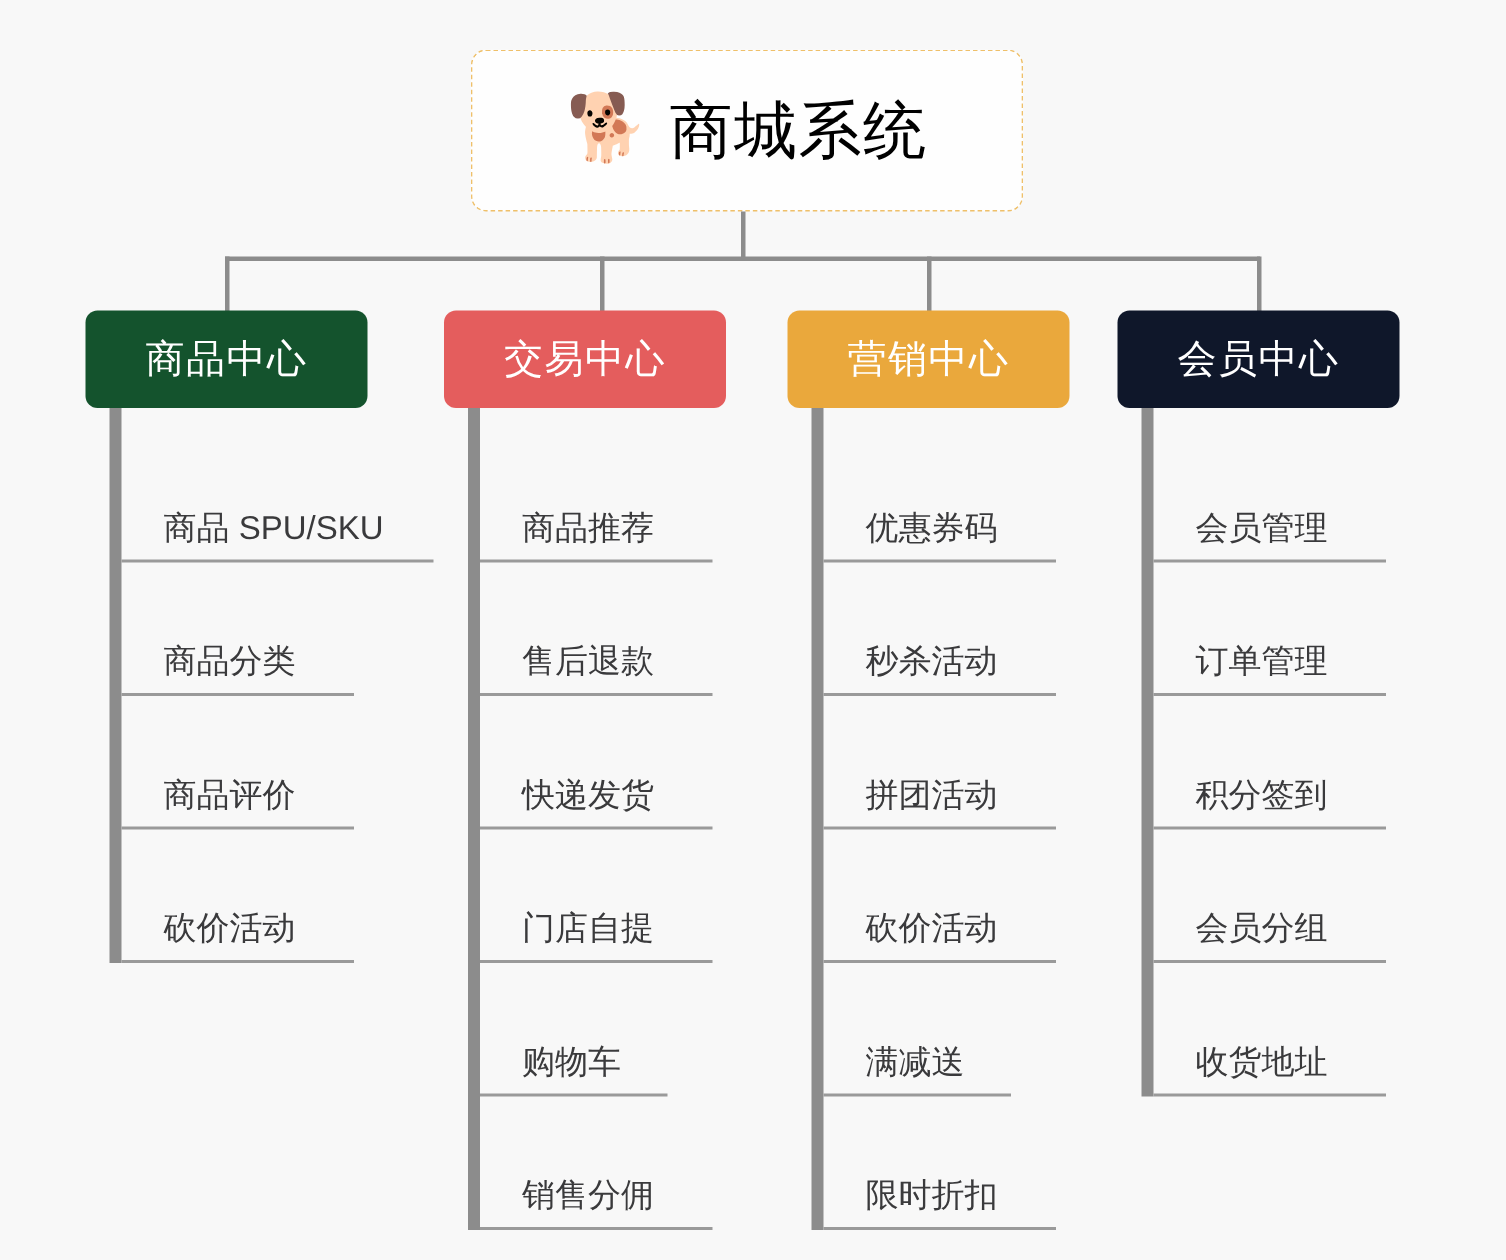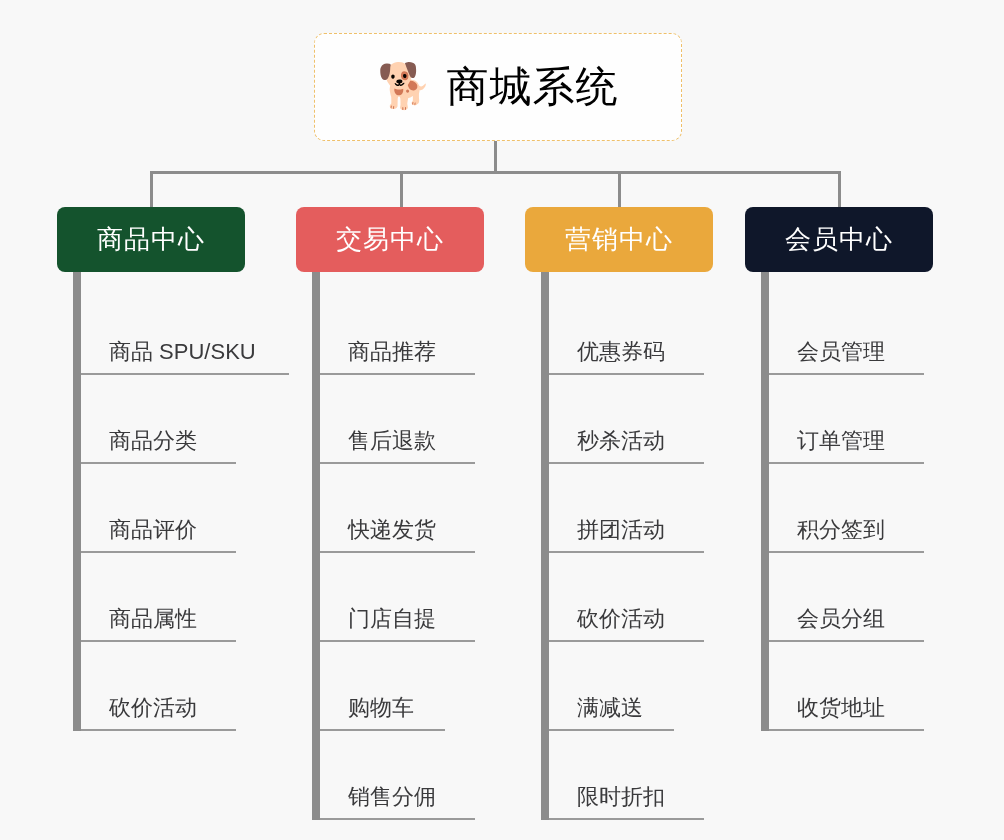--- a/index.html
+++ b/index.html
@@ -164,24 +164,20 @@
       </div>
       <div class="leaf">
         <span class="leaf-label">商品分类</span>
         <span class="leaf-rule w-normal"></span>
       </div>
       <div class="leaf">
         <span class="leaf-label">商品评价</span>
         <span class="leaf-rule w-normal"></span>
       </div>
       <div class="leaf">
-        <span class="leaf-label">商品属性</span>
-        <span class="leaf-rule w-normal"></span>
-      </div>
-      <div class="leaf">
         <span class="leaf-label">砍价活动</span>
         <span class="leaf-rule w-normal"></span>
       </div>
     </div>
   </div>
 
   <div class="column c2">
     <div class="col-header" style="background: rgb(228, 93, 93);">
       <span class="col-header-label">交易中心</span>
     </div>

